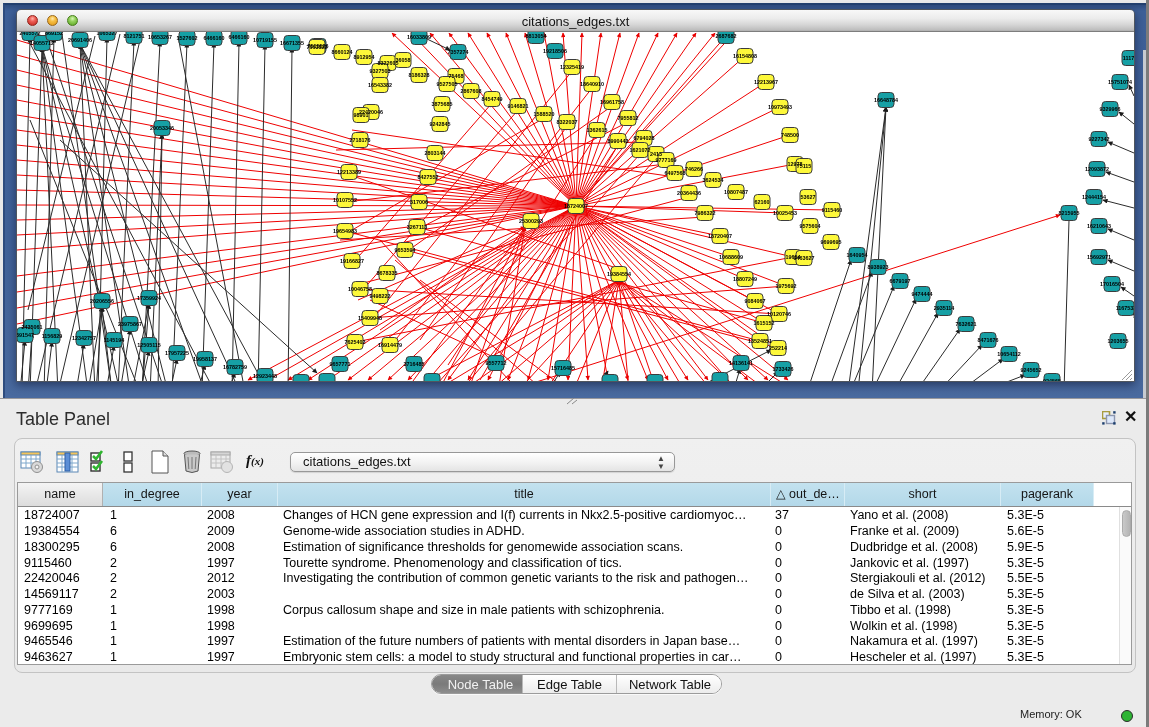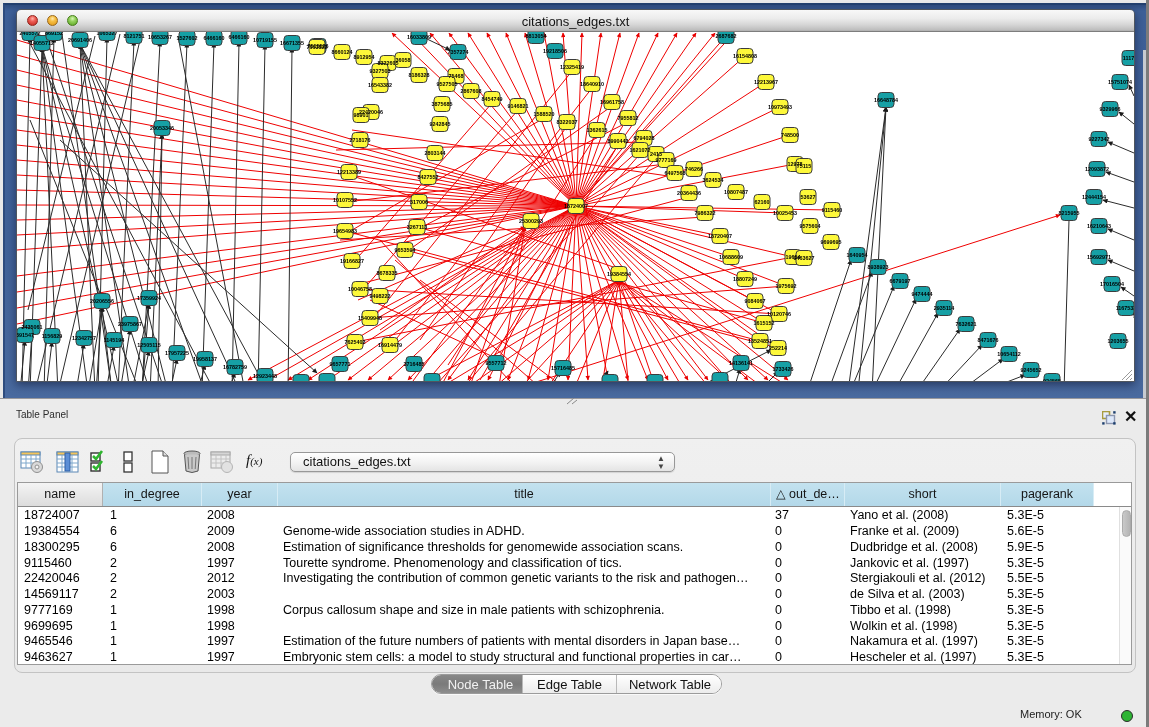--- a/index.html
+++ b/index.html
@@ -15,21 +15,21 @@
   border-bottom:1px solid #7d7d7d; }
 #title { position:absolute; left:0; right:0; top:4px; text-align:center;
   font-size:13px; font-weight:normal; color:#141414; }
 .tl { position:absolute; top:5px; width:11px; height:11px; border-radius:50%; }
 #tl-r { left:9.5px; background:radial-gradient(circle at 50% 30%,#ffb3ac 0,#ee6058 35%,#d33a31 75%,#8e1f1c 100%); border:.5px solid #92261f;}
 #tl-y { left:29.5px; background:radial-gradient(circle at 50% 30%,#ffe9b0 0,#f6c045 35%,#e9a526 75%,#926312 100%); border:.5px solid #99681a;}
 #tl-g { left:49.5px; background:radial-gradient(circle at 50% 30%,#d8f5b8 0,#96d35f 35%,#6fb536 75%,#3f7113 100%); border:.5px solid #477d1d;}
 #canvas { position:absolute; left:0; top:22px; right:0; bottom:0; background:#fff; }
 #tpanel { position:absolute; left:0; top:398px; width:1146px; height:329px;
   background:#ebebeb; border-top:1px solid #98989c; }
-#tp-title { position:absolute; left:16px; top:10px; font-size:10px; color:#2c2c2c; }
+#tp-title { position:absolute; left:16px; top:10px; font-size:18px; color:#2c2c2c; }
 #tp-box { position:absolute; left:14px; top:438px; width:1122px; height:235px;
   border:1px solid #c3c3c3; border-radius:8px;
   background:linear-gradient(180deg,#f0f0f0,#e9e9e9); }
 #combo { position:absolute; left:290px; top:452px; width:385px; height:20px;
   border:1px solid #989898; border-radius:5px;
   background:linear-gradient(180deg,#ffffff,#f2f2f2 55%,#e4e4e4);
   font-size:13px; color:#111; line-height:18px; padding-left:12px;
   box-shadow:0 1px 1px rgba(0,0,0,.12); }
 #combo .arr { position:absolute; right:9px; top:2px; font-size:8px; color:#444;
   line-height:8px; text-align:center; }
@@ -60,21 +60,21 @@
 #memory { position:absolute; left:1020px; top:708px; width:97px; 
   font-size:11px; color:#222; }
 #memdot { position:absolute; left:1121px; top:710px; width:12px; height:12px;
   border-radius:50%; background:#2eb434; border:1.5px solid #2c2c2c; }
 #rstrip { position:absolute; left:1146px; top:0; width:3px; height:727px; background:#7b7b7b; }
 #rstrip2 { position:absolute; left:1143px; top:50px; width:3px; height:348px; background:#c7cbd1; }
 #pfloat { position:absolute; left:1102px; top:411px; }
 #px { position:absolute; left:1124px; top:407px; font-size:16px; font-weight:bold; color:#111; }
 .ticon { position:absolute; top:450px; }
 #fx { position:absolute; left:246px; top:452px; font-size:15px; font-style:italic;
-  font-family:"Liberation Serif", serif; font-weight:normal; color:#111; }
+  font-family:"Liberation Serif", serif; font-weight:bold; color:#111; }
 </style></head>
 <body>
 <div id="desk"></div>
 <div id="win">
   <div id="titlebar">
     <div id="title">citations_edges.txt</div>
     <div class="tl" id="tl-r"></div>
       <div class="tl" id="tl-y"></div>
       <div class="tl" id="tl-g"></div>
   </div>
@@ -652,20 +652,21 @@
   <div id="hdrline"></div>
   <div id="vscroll">
       <div id="vthumb"></div>
     </div>
 </div>
 <div id="rowlayer" style="position:absolute;left:0;top:0">
 <div class="trow" style="top:508.2px">
       <span style="left:24px">18724007</span>
       <span style="left:110px">1</span>
       <span style="left:207px">2008</span>
+      <span style="left:283px">Changes of HCN gene expression and I(f) currents in Nkx2.5-positive cardiomyoc…</span>
       <span style="left:775px">37</span>
       <span style="left:850px">Yano et al. (2008)</span>
       <span style="left:1007px">5.3E-5</span>
     </div>
 <div class="trow" style="top:524.0px">
       <span style="left:24px">19384554</span>
       <span style="left:110px">6</span>
       <span style="left:207px">2009</span>
       <span style="left:283px">Genome-wide association studies in ADHD.</span>
       <span style="left:775px">0</span>

